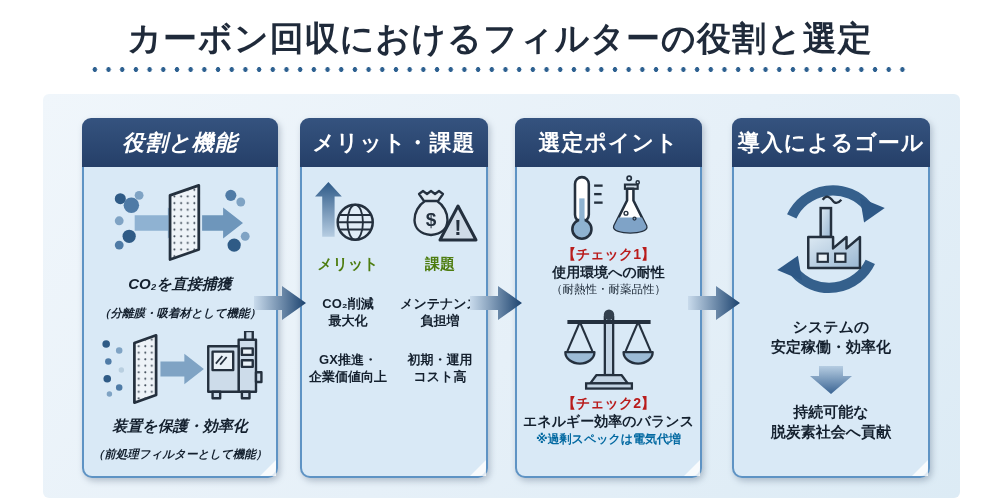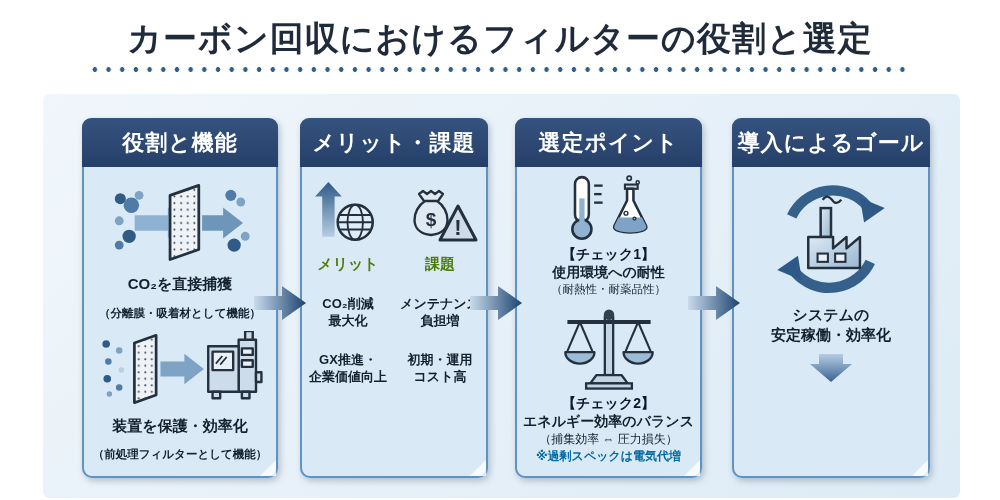--- a/index.html
+++ b/index.html
@@ -33,21 +33,21 @@
 
   
   .c1-body{justify-content:space-evenly;padding:4px 2px;}
   
   .two-col{display:flex;flex-direction:row;width:100%;justify-content:space-evenly;padding-top:14px;}
   .col{display:flex;flex-direction:column;align-items:center;width:50%;}
   .col-label{font-size:15px;font-weight:bold;color:#4d7c0f;margin-top:8px;}
   .col-item{font-size:13px;font-weight:bold;color:#14202e;text-align:center;line-height:1.3;margin-top:22px;}
   
   .c3-body{justify-content:flex-start;padding-top:8px;}
-  .chk-label{font-size:14px;font-weight:bold;color:#0f172a;margin-top:3px;}
+  .chk-label{font-size:14px;font-weight:bold;color:#b91c1c;margin-top:3px;}
   .chk-title{font-size:14px;font-weight:bold;color:#14202e;}
   .chk-sub{font-size:11.5px;font-weight:normal;color:#14202e;}
   .chk-note{font-size:12px;font-weight:bold;color:#0369a1;}
   
   .c4-body{justify-content:flex-start;padding-top:8px;}
   .goal{font-size:15px;font-weight:bold;color:#14202e;text-align:center;line-height:1.35;}
 </style>
 </head>
 <body>
 
@@ -74,21 +74,21 @@
     </pattern>
   </defs>
 </svg>
 
 <div class="page">
 
   <div class="title">カーボン回収におけるフィルターの役割と選定</div>
   <div class="dots"></div>
   <div class="panel"></div>
 
-  <div class="card" style="left:82px;width:196px;">
+  <div class="card" style="left:82px;width:196px;font-style:italic;">
     <div class="card-header">役割と機能</div>
     <div class="card-body c1-body">
       <svg width="150" height="84" viewBox="0 0 134 76">
         <circle cx="13" cy="16" r="5" fill="#2f5b86"></circle>
           <circle cx="23" cy="22" r="7" fill="#4f7ba6"></circle>
           <circle cx="30" cy="13" r="4" fill="#7fa3c4"></circle>
         <circle cx="12" cy="36" r="4" fill="#7fa3c4"></circle>
           <circle cx="21" cy="50" r="6" fill="#2f5b86"></circle>
           <circle cx="12" cy="58" r="4" fill="#4f7ba6"></circle>
         <polygon points="26,31 56,31 56,24 72,38 56,52 56,45 26,45" fill="#8fb2d2"></polygon>
@@ -204,45 +204,46 @@
         <line x1="22" y1="17" x2="34" y2="45" stroke="#24303e" stroke-width="2"></line>
         <path d="M8,46 A 14 11 0 0 0 36,46 Z" fill="#9cbbd6" stroke="#24303e" stroke-width="2.2" stroke-linejoin="round"></path>
         <line x1="78" y1="17" x2="66" y2="45" stroke="#24303e" stroke-width="2"></line>
         <line x1="78" y1="17" x2="90" y2="45" stroke="#24303e" stroke-width="2"></line>
         <path d="M64,46 A 14 11 0 0 0 92,46 Z" fill="#9cbbd6" stroke="#24303e" stroke-width="2.2" stroke-linejoin="round"></path>
         <polygon points="38,68 62,68 68,76 32,76" fill="#c3d4e4" stroke="#24303e" stroke-width="2.2" stroke-linejoin="round"></polygon>
         <rect x="28" y="76" width="44" height="5" fill="#c3d4e4" stroke="#24303e" stroke-width="2.2"></rect>
       </svg>
       <div class="chk-label">【チェック2】</div>
       <div class="chk-title" style="font-size:14px">エネルギー効率のバランス</div>
-      <div class="chk-sub" style="font-size:12px">（捕集効率 ⇔ 圧力損失）</div>
       <div class="chk-note">※過剰スペックは電気代増</div>
     </div>
     <div class="fold"></div>
   </div>
 
   <div class="card" style="left:732px;width:198px;">
     <div class="card-header">導入によるゴール</div>
     <div class="card-body c4-body">
       <svg width="126" height="122" viewBox="0 0 120 118">
         <path d="M 22,40 A 44 44 0 0 1 95,30" fill="none" stroke="#35608c" stroke-width="10"></path>
         <polygon points="88,22 112,32 92,46" fill="#2e5886"></polygon>
         <path d="M 98,84 A 44 44 0 0 1 25,94" fill="none" stroke="#35608c" stroke-width="10"></path>
         <polygon points="32,102 8,92 28,78" fill="#2e5886"></polygon>
         <path d="M52,24 q4,-6 9,0 q4,6 9,0" fill="none" stroke="#24303e" stroke-width="2.2"></path>
         <rect x="50" y="32" width="10" height="28" fill="url(#gSteel)" stroke="#24303e" stroke-width="2.4"></rect>
         <polygon points="38,90 38,60 62,60 62,71 75,60 75,71 88,60 88,90" fill="url(#gSteel)" stroke="#24303e" stroke-width="2.4" stroke-linejoin="round"></polygon>
         <rect x="47" y="76" width="10" height="8" fill="#e9f1f7" stroke="#24303e" stroke-width="2"></rect>
         <rect x="64" y="76" width="10" height="8" fill="#e9f1f7" stroke="#24303e" stroke-width="2"></rect>
       </svg>
-      <div class="goal pre" style="margin-top:8px">システムの
+      <div class="goal pre" style="margin-top:20px">システムの
 安定稼働・効率化</div>
       <svg width="42" height="28" viewBox="0 0 42 28" style="margin-top:8px">
         <polygon points="9,0 33,0 33,10 42,10 21,28 0,10 9,10" fill="url(#gArrowDown)"></polygon>
       </svg>
+      <div class="goal pre" style="margin-top:8px">持続可能な
+脱炭素社会へ貢献</div>
     </div>
     <div class="fold"></div>
   </div>
 
   <svg class="h-arrow" style="left:254px" viewBox="0 0 52 40">
     <polygon points="0,13 28,13 28,3 52,20 28,37 28,27 0,27" fill="url(#gArrowR)"></polygon>
   </svg>
   <svg class="h-arrow" style="left:470px" viewBox="0 0 52 40">
     <polygon points="0,13 28,13 28,3 52,20 28,37 28,27 0,27" fill="url(#gArrowR)"></polygon>
   </svg>

